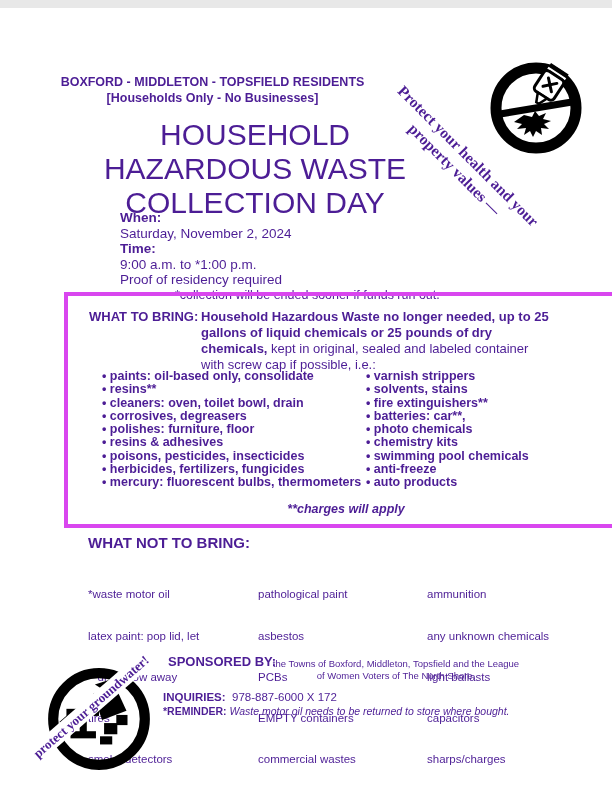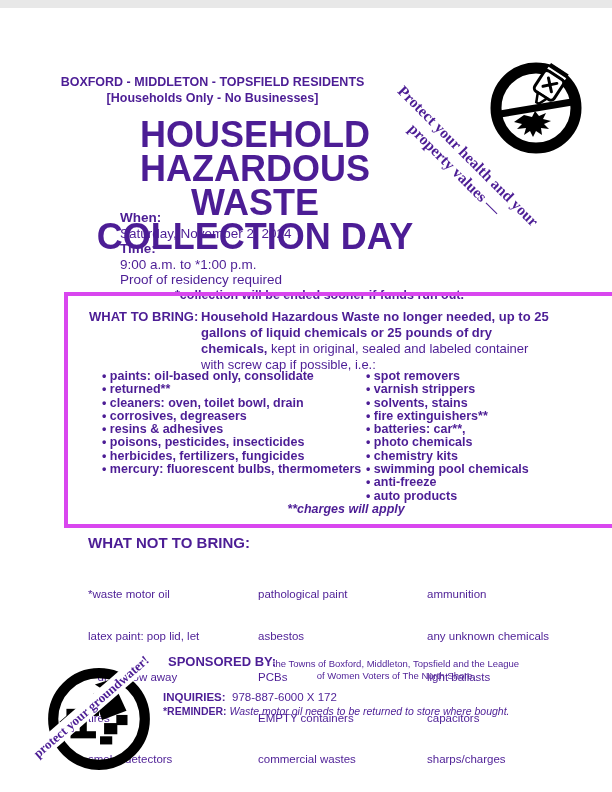--- a/index.html
+++ b/index.html
@@ -15,29 +15,29 @@
   .tagline{
     position:absolute;left:392px;top:58px;width:235px;
     transform:rotate(45deg);transform-origin:0 0;
     font-family:"Liberation Serif","DejaVu Serif",serif;
     font-weight:bold;font-size:15.5px;line-height:19px;text-align:center;
   }
   
   .no-dump{position:absolute;left:486px;top:50px;width:100px;height:100px;}
   
   .title{position:absolute;left:75px;top:110px;width:360px;text-align:center;
-         font-weight:bold;font-size:36px;line-height:34px;letter-spacing:0px;}
+         font-weight:normal;font-size:30px;line-height:34px;letter-spacing:0px;}
   
   .details{position:absolute;left:120px;top:202px;width:450px;
            font-size:13.5px;line-height:15.5px;}
   .drow{display:flex;flex-direction:column;}
   .dlabel{width:55px;font-weight:bold;}
   .dval{width:190px;}
   .dval2{flex:1;}
-  .dnote{margin-left:55px;font-weight:bold;font-size:12.5px;margin-top:0.5px;}
+  .dnote{margin-left:55px;font-weight:normal;font-size:12.5px;margin-top:0.5px;}
   
   .wtb-box{position:absolute;left:64px;top:284px;width:564px;height:236px;
            border:4px solid #d946ef;box-sizing:border-box;text-decoration:underline;}
   .wtb-head{position:absolute;left:21px;top:13px;font-weight:bold;font-size:13px;}
   .wtb-intro{position:absolute;left:133px;top:13px;width:352px;font-size:13px;line-height:16px;}
   .wtb-intro .b{font-weight:bold;}
   .wtb-list{position:absolute;top:74px;margin:0;padding:0;list-style:none;
             font-weight:bold;font-size:12.5px;line-height:13.3px;}
   .wtb-left{left:34px;}
   .wtb-right{left:298px;}
@@ -114,30 +114,30 @@
       <span class="dval2">Proof of residency required</span>
     </div>
     <div class="dnote">*collection will be ended sooner if funds run out.</div>
   </div>
 
   <div class="wtb-box">
     <div class="wtb-head">WHAT TO BRING:</div>
     <div class="wtb-intro"><span class="b">Household Hazardous Waste no longer needed, up to 25 gallons of liquid chemicals or 25 pounds of dry chemicals,</span><span> kept in original, sealed and labeled container with screw cap if possible, i.e.:</span></div>
     <ul class="wtb-list wtb-left">
       <li>paints: oil-based only, consolidate</li>
-      <li>returned**</li>
+      <li>resins**</li>
       <li>cleaners: oven, toilet bowl, drain</li>
       <li>corrosives, degreasers</li>
+      <li>polishes: furniture, floor</li>
       <li>resins &amp; adhesives</li>
       <li>poisons, pesticides, insecticides</li>
       <li>herbicides, fertilizers, fungicides</li>
       <li>mercury: fluorescent bulbs, thermometers</li>
     </ul>
     <ul class="wtb-list wtb-right">
-      <li>spot removers</li>
       <li>varnish strippers</li>
       <li>solvents, stains</li>
       <li>fire extinguishers**</li>
       <li>batteries: car**,</li>
       <li>photo chemicals</li>
       <li>chemistry kits</li>
       <li>swimming pool chemicals</li>
       <li>anti-freeze</li>
       <li>auto products</li>
     </ul>

